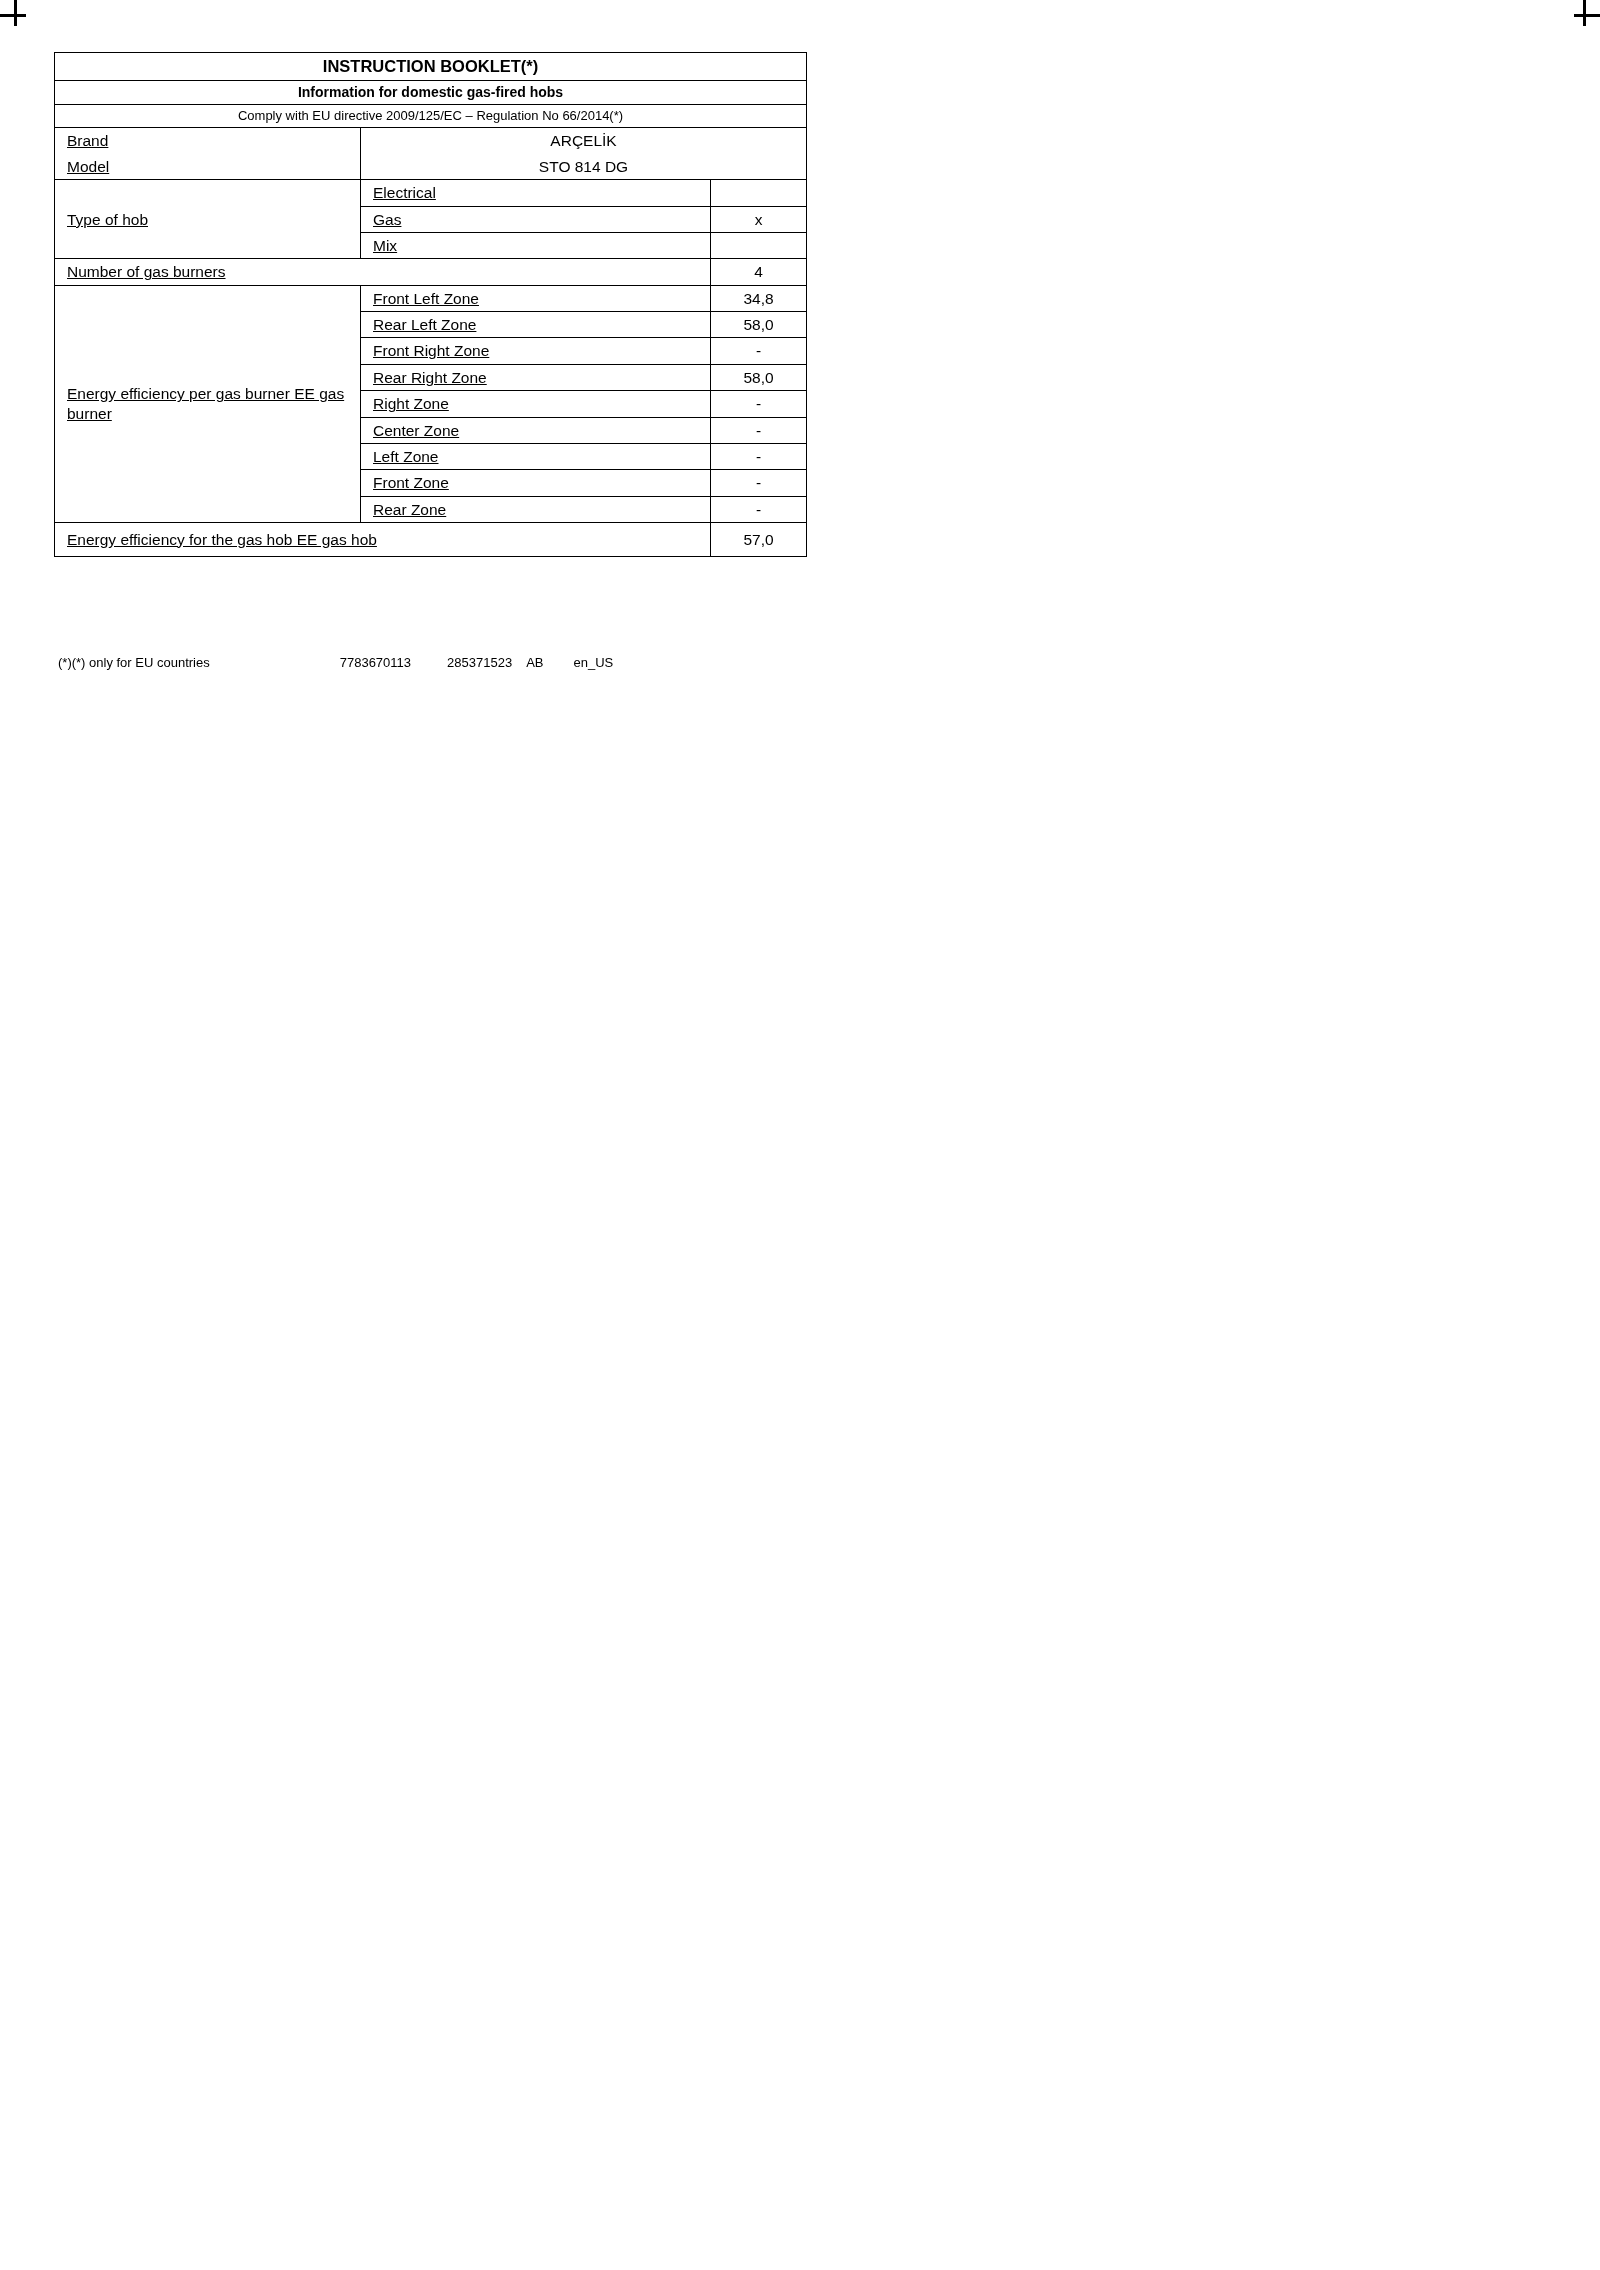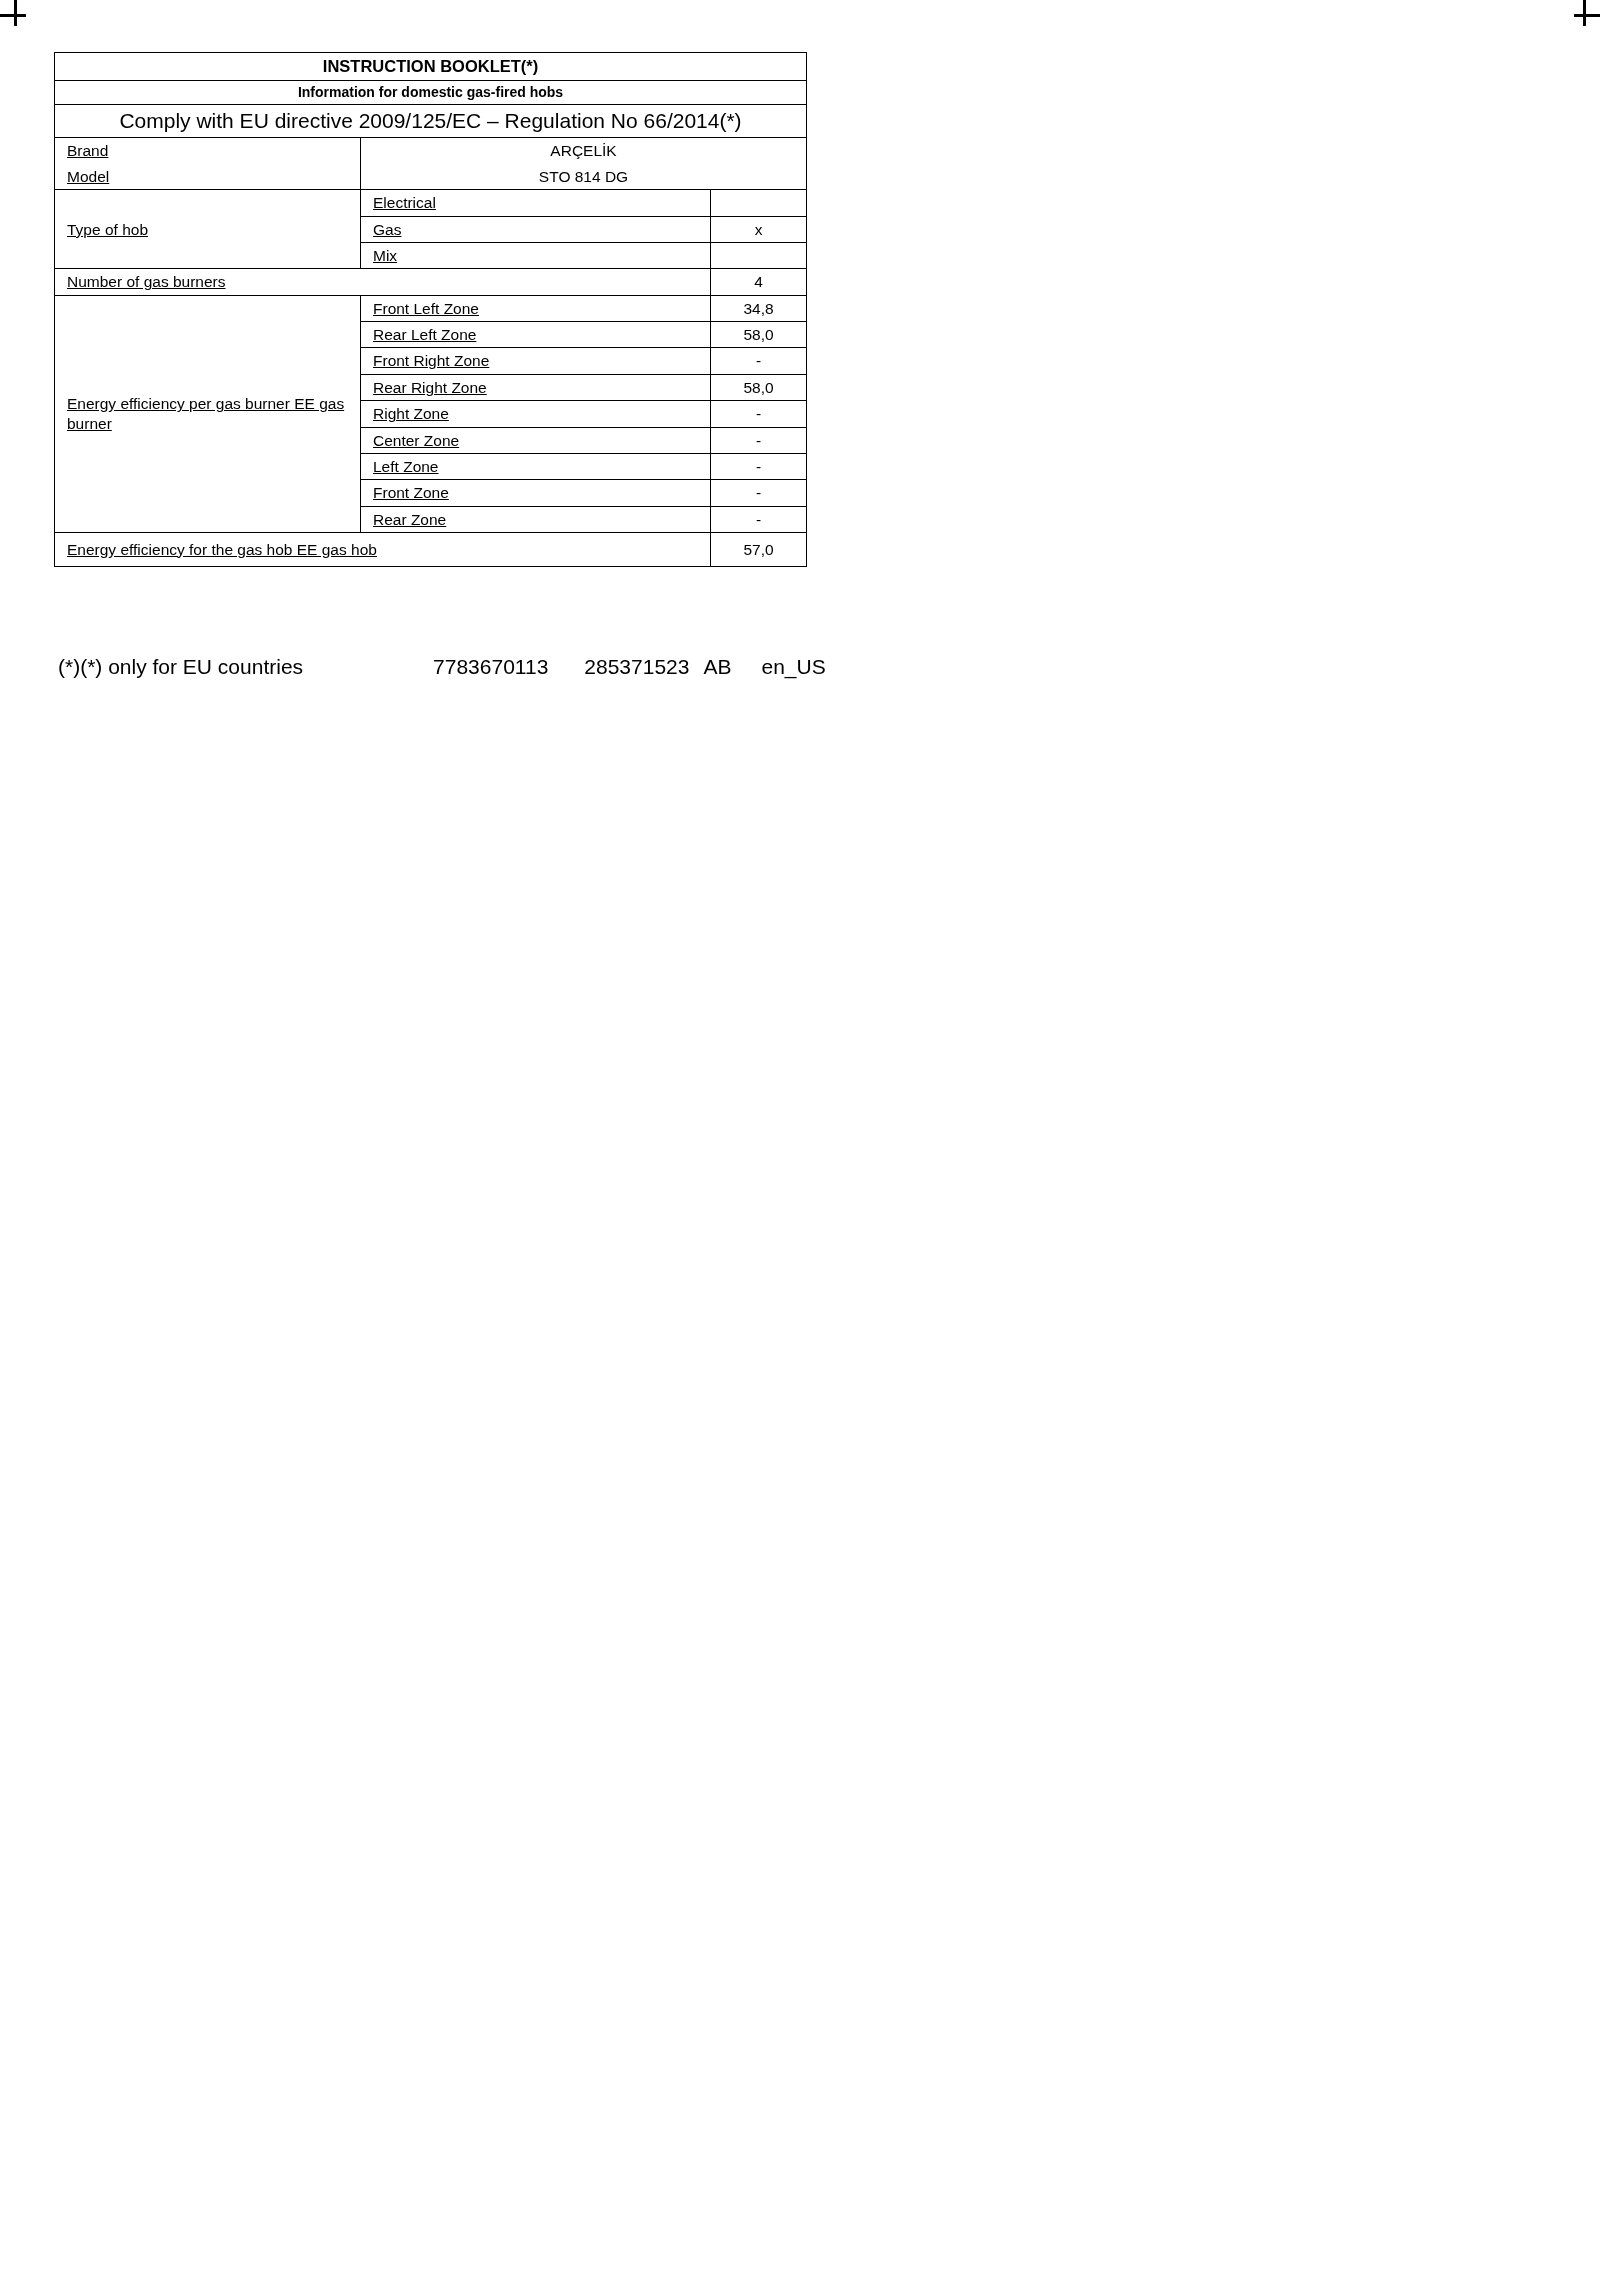--- a/index.html
+++ b/index.html
@@ -58,21 +58,21 @@
     padding: 7px 6px;
   }
   .subtitle-row td {
     text-align: center;
     font-weight: bold;
     font-size: 14px;
     padding: 7px 6px;
   }
   .comply-row td {
     text-align: center;
-    font-size: 21px;
+    font-size: 13px;
     padding: 6px 6px;
   }
   .brandname {
     text-align: center;
   }
   .label-left {
     text-align: left;
     text-decoration: underline;
   }
   .center {
@@ -80,21 +80,21 @@
   }
   .tall-label {
     vertical-align: middle;
   }
 
   .footer {
     position: absolute;
     left: 58px;
     top: 655px;
     width: 780px;
-    font-size: 21px;
+    font-size: 13px;
     white-space: nowrap;
   }
   .footer .f-note { display: inline-block; }
   .footer .f-code1 { display: inline-block; margin-left: 130px; }
   .footer .f-code2 { display: inline-block; margin-left: 36px; }
   .footer .f-ab { display: inline-block; margin-left: 14px; }
   .footer .f-lang { display: inline-block; margin-left: 30px; }
 </style>
 </head>
 <body>

